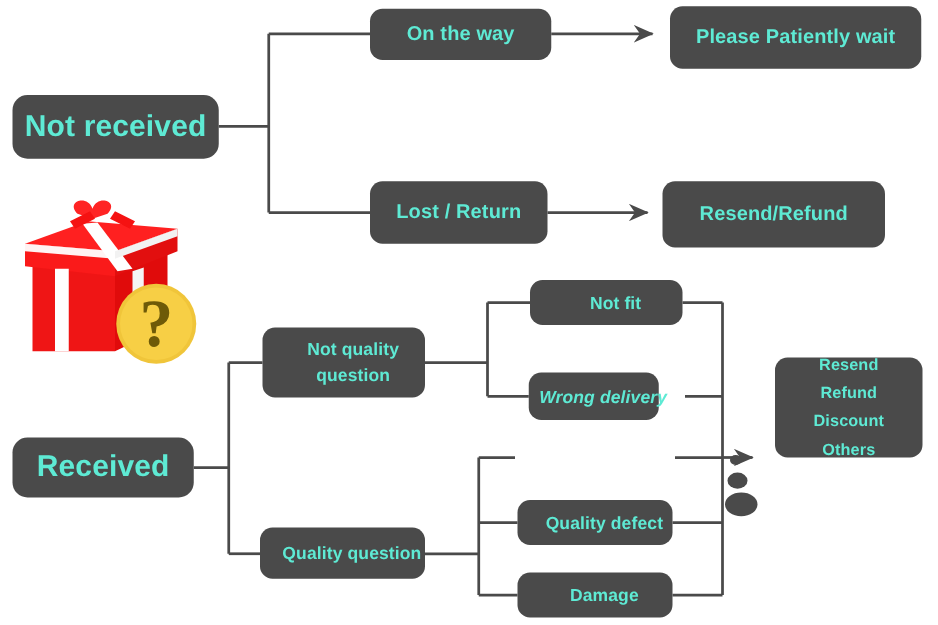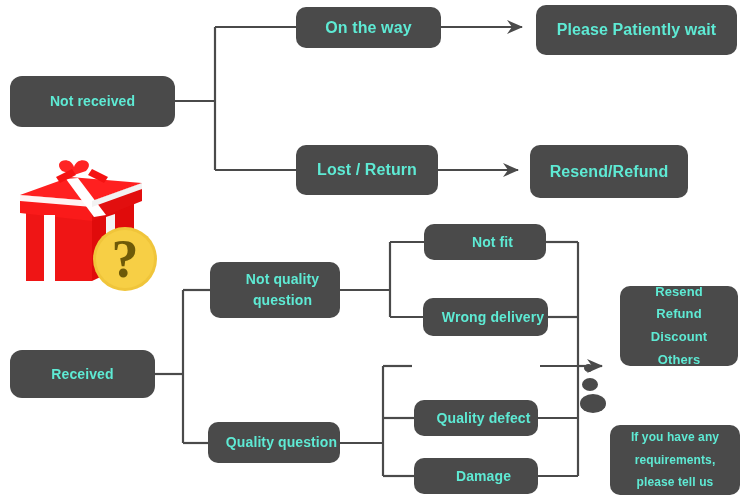--- a/index.html
+++ b/index.html
@@ -25,21 +25,21 @@
     text-align:center;
     font-weight:bold;
     letter-spacing:0.1px;
     box-sizing:border-box;
     line-height:1.5;
     -webkit-font-smoothing:antialiased;
   }
   .node .ln{display:block;white-space:nowrap;}
 
   
-  .n-root{font-size:14px;border-radius:12px;}
+  .n-root{font-size:24px;border-radius:12px;}
   .n-big{font-size:16px;}
   .n-mid{font-size:14px;padding-left:15px;}
   .n-small{font-size:13px;}
   .n-tiny{font-size:12px;}
 
   
   #wires{position:absolute;left:0;top:0;width:750px;height:500px;}
 
   
   #gift{position:absolute;left:14px;top:155px;width:150px;height:140px;}
@@ -143,60 +143,55 @@
   </div>
 
   <div class="node n-big" style="left:536px;top:5px;width:201px;height:50px;">
     <span class="ln">Please Patiently wait</span>
   </div>
 
   <div class="node n-big" style="left:296px;top:145px;width:142px;height:50px;">
     <span class="ln">Lost / Return</span>
   </div>
 
-  <div class="node n-big" style="left:530px;top:145px;width:158px;height:53px;">
+  <div class="node n-big" style="left:530px;top:145px;width:178px;height:53px;">
     <span class="ln">Resend/Refund</span>
   </div>
 
   <div class="node n-root" style="left:10px;top:350px;width:145px;height:48px;">
     <span class="ln">Received</span>
   </div>
 
   <div class="node n-mid" style="left:210px;top:262px;width:130px;height:56px;">
     <span class="ln">Not quality</span>
     <span class="ln">question</span>
   </div>
 
   <div class="node n-mid" style="left:208px;top:422px;width:132px;height:41px;">
     <span class="ln">Quality question</span>
   </div>
 
   <div class="node n-mid" style="left:424px;top:224px;width:122px;height:36px;">
     <span class="ln">Not fit</span>
   </div>
 
-  <div class="node n-mid" style="left:423px;top:298px;width:125px;height:38px;">
+  <div class="node n-mid" style="left:423px;top:298px;width:104px;height:38px;font-style:italic;">
     <span class="ln">Wrong delivery</span>
   </div>
 
 
   <div class="node n-mid" style="left:414px;top:400px;width:124px;height:36px;">
     <span class="ln">Quality defect</span>
   </div>
 
   <div class="node n-mid" style="left:414px;top:458px;width:124px;height:36px;">
     <span class="ln">Damage</span>
   </div>
 
   <div class="node n-small" style="left:620px;top:286px;width:118px;height:80px;line-height:1.75;">
     <span class="ln">Resend</span>
     <span class="ln">Refund</span>
     <span class="ln">Discount</span>
     <span class="ln">Others</span>
   </div>
 
-  <div class="node n-tiny" style="left:610px;top:425px;width:130px;height:70px;line-height:1.9;">
-    <span class="ln">If you have any</span>
-    <span class="ln">requirements,</span>
-    <span class="ln">please tell us</span>
-  </div>
 
 </div>
 
 </body></html>

